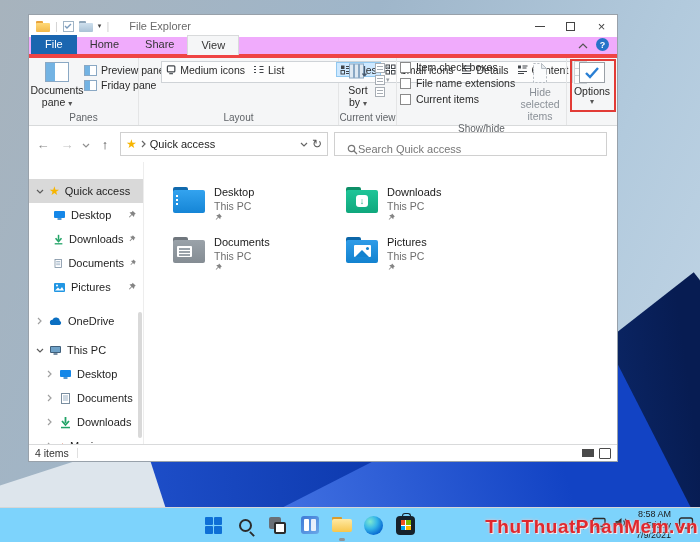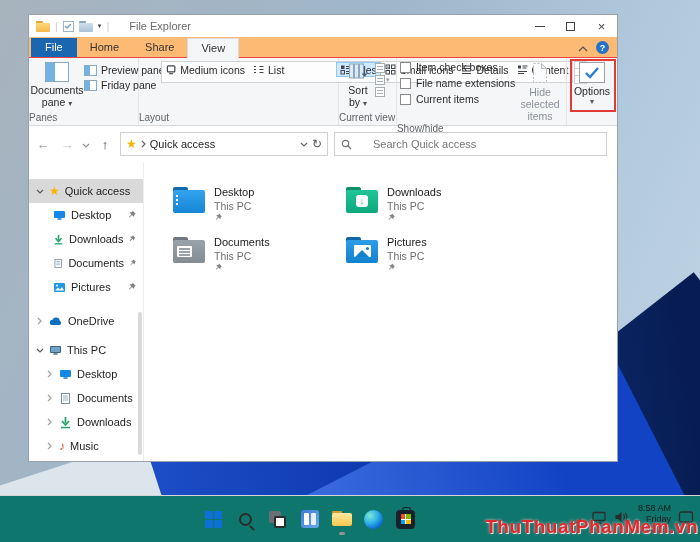--- a/index.html
+++ b/index.html
@@ -33,33 +33,33 @@
   .fold.gray .fb{background:#8fa6ba}.fold.gray .ff{background:linear-gradient(180deg,#cfe0ee,#a9c2d6)}
   .qchk{width:11px;height:11px;border:1px solid #9fb4c6;background:#fff;display:flex;align-items:center;justify-content:center}
   .title-text{margin-left:20px;color:#6a6a6a;font-size:11px}
   .controls{margin-left:auto;display:flex;height:22px}
   .ctrl{width:31px;display:flex;align-items:center;justify-content:center;color:#444}
   .minline{width:10px;height:1px;background:#444}
   .maxbox{width:9px;height:9px;border:1px solid #444}
   .xglyph{font-size:13px;line-height:1;color:#444}
 
   
-  .tabs{height:21px;display:flex;align-items:flex-end;background:#fdba74;border-bottom:1px solid #ef4444;position:relative;flex:0 0 auto}
+  .tabs{height:21px;display:flex;align-items:flex-end;background:#f0abfc;border-bottom:4px solid #ef4444;position:relative;flex:0 0 auto}
   .tab{padding:3px 13px 4px;font-size:11px;color:#333}
   .tab-file{background:#1a66b0;color:#fff;margin-left:2px;padding:3px 14px 4px}
   .tab-active{background:#f5f6f7;border:1px solid #d8dadb;border-bottom:none;margin-bottom:-1px;position:relative;z-index:2}
   .tab-extras{position:absolute;right:8px;bottom:3px;display:flex;align-items:center;gap:8px}
   .helpdot{width:13px;height:13px;border-radius:50%;background:#2573c8;color:#fff;font-size:9px;font-weight:bold;
     display:flex;align-items:center;justify-content:center}
 
   
   .ribbon{height:68px;background:#f5f6f7;display:flex;position:relative;border-bottom:1px solid #d8dadb;flex:0 0 auto}
   .rgroup{display:flex;flex-direction:column;border-right:1px solid #e4e5e6}
   .rgc{flex:1;display:flex;align-items:flex-start;padding:3px 3px 0}
-  .rgl{text-align:left;font-size:10px;color:#606468;padding:0 0 2px}
+  .rgl{text-align:center;font-size:10px;color:#606468;padding:0 0 2px}
   .bigbtn{display:flex;flex-direction:column;align-items:center;text-align:center;font-size:10.5px;line-height:1.15;color:#2a2a2a;padding:1px 2px}
   .bigbtn .cap{margin-top:2px}
   .dim{color:#8a9097}
   .caret{font-size:8px;color:#555}
   .smallcol{display:flex;flex-direction:column;gap:3px;margin-left:2px;padding-top:3px}
   .smallbtn{display:flex;align-items:center;gap:4px;font-size:10.5px;color:#2a2a2a;white-space:nowrap}
   .pane-ico{width:13px;height:11px;border:1px solid #8aa8c4;background:#fff;position:relative}
   .pane-ico i{position:absolute;left:0;top:0;bottom:0;width:5px;background:#73b3e3}
   .navpane-ico{width:24px;height:20px;border:1px solid #8aa8c4;background:#fff;position:relative}
   .navpane-ico i{position:absolute;left:0;top:0;bottom:0;width:9px;background:#73b3e3}
@@ -87,21 +87,21 @@
   .redbox{position:absolute;left:541px;top:1px;width:46px;height:53px;border:2px solid #e23b36;z-index:5}
 
   
   .addr{height:36px;display:flex;align-items:center;background:#fff;padding:0 10px 0 5px;gap:6px;flex:0 0 auto}
   .navbtn{width:18px;text-align:center;font-size:13px}
   .nav-back{color:#8a8a8a}.nav-fwd{color:#c2c2c2}.nav-up{color:#3c3c3c}
   .addrbox{width:208px;height:24px;border:1px solid #d0d0d0;display:flex;align-items:center;padding:0 5px;gap:4px}
   .addrbox .grow{flex:1}
   .star{color:#f7b500;font-size:12px;line-height:1}
   .refresh{font-size:12px;color:#555}
-  .searchbox{flex:1;height:24px;border:1px solid #d0d0d0;display:flex;align-items:center;padding:0 6px;gap:21px}
+  .searchbox{flex:1;height:24px;border:1px solid #d0d0d0;display:flex;align-items:flex-end;padding:0 12px;gap:0}
   .searchbox input{border:none;outline:none;flex:1;font-size:11px;font-family:"Liberation Sans",sans-serif;color:#333}
   .searchbox input::placeholder{color:#767676}
 
   
   .wbody{flex:1;display:flex;min-height:0}
   .sidebar{width:115px;border-right:1px solid #ededed;padding-top:17px;position:relative;flex:0 0 auto;overflow:hidden}
   .srow{height:24px;display:flex;align-items:center;gap:5px;font-size:11px;color:#1e1e1e;padding-left:6px;white-space:nowrap}
   .srow .chev{width:9px;display:flex;justify-content:center;flex:0 0 auto}
   .srow.sel{background:#d9d9d9}
   .srow .pin{margin-left:auto;margin-right:6px}
@@ -137,21 +137,21 @@
 
   
   .statusbar{height:17px;border-top:1px solid #d9dadb;display:flex;align-items:center;padding:0 6px;font-size:10.5px;color:#333;flex:0 0 auto}
   .stsep{width:1px;height:10px;background:#e0e0e0;margin-left:8px}
   .stright{margin-left:auto;display:flex;gap:5px;align-items:center}
   .vlist{width:12px;height:10px;display:flex;flex-direction:column;justify-content:space-between;padding:1px 0}
   .vlist i{height:1.5px;background:#4a4a4a;display:block}
   .vthumb{width:12px;height:11px;border:1.5px solid #4a4a4a;border-radius:1px}
 
   
-  .taskbar{position:absolute;left:0;right:0;bottom:0;height:47px;background:#0f766e;border-top:1px solid #d6d6d6}
+  .taskbar{position:absolute;left:0;right:0;bottom:0;height:35px;background:#7dd3fc;border-top:1px solid #d6d6d6}
   .tb-icons{position:absolute;left:202px;top:0;bottom:0;display:flex;align-items:center;gap:9px}
   .tbi{width:23px;height:23px;display:flex;align-items:center;justify-content:center;position:relative}
   .startlogo{width:17px;height:17px;display:grid;grid-template-columns:8px 8px;grid-template-rows:8px 8px;gap:1px}
   .startlogo i{background:#0e6fd6;border-radius:1px}
   .searchlogo{width:13px;height:13px;border:2px solid #2b2b2b;border-radius:50%;position:relative}
   .searchlogo::after{content:"";position:absolute;width:2px;height:6px;background:#2b2b2b;left:10px;top:10px;transform:rotate(-45deg)}
   .tasklogo{position:relative;width:17px;height:17px}
   .tasklogo .b{position:absolute;left:0;top:0;width:12px;height:12px;background:#6a6f76;border-radius:2px}
   .tasklogo .f{position:absolute;right:0;bottom:0;width:12px;height:12px;background:#fff;border:2px solid #2b2b2b;border-radius:2px}
   .widgetlogo{width:18px;height:18px;border-radius:3px;background:linear-gradient(135deg,#3f7ad6,#6aa8e8);position:relative}
@@ -627,20 +627,33 @@
             <span class="tloc">This PC</span>
             <svg width="9" height="9" viewBox="0 0 16 16">
                 <path d="M9 1l5 5-2 1-1 4-3-3-4 4-1-1 4-4-3-3 4-1z" fill="#848484"></path>
               </svg>
           </span>
         </div>
       </div>
     </div>
   </div>
 
+  <div class="statusbar">
+    <span>4 items</span>
+    <span class="stsep"></span>
+    <span class="stright">
+      <span class="vlist">
+          <i></i>
+          <i></i>
+          <i></i>
+          <i></i>
+        </span>
+      <span class="vthumb"></span>
+    </span>
+  </div>
 </div>
 
 <div class="taskbar">
   <div class="tb-icons">
     <span class="tbi">
         <span class="startlogo">
           <i></i>
           <i></i>
           <i></i>
           <i></i>

